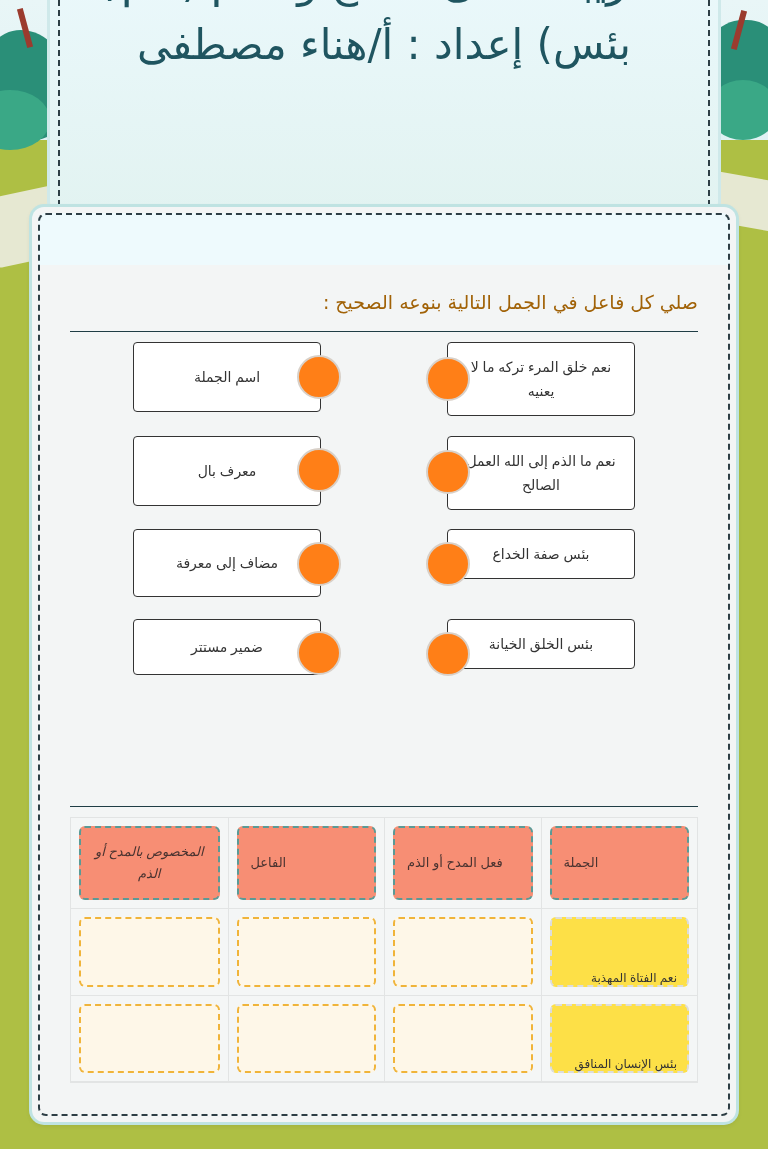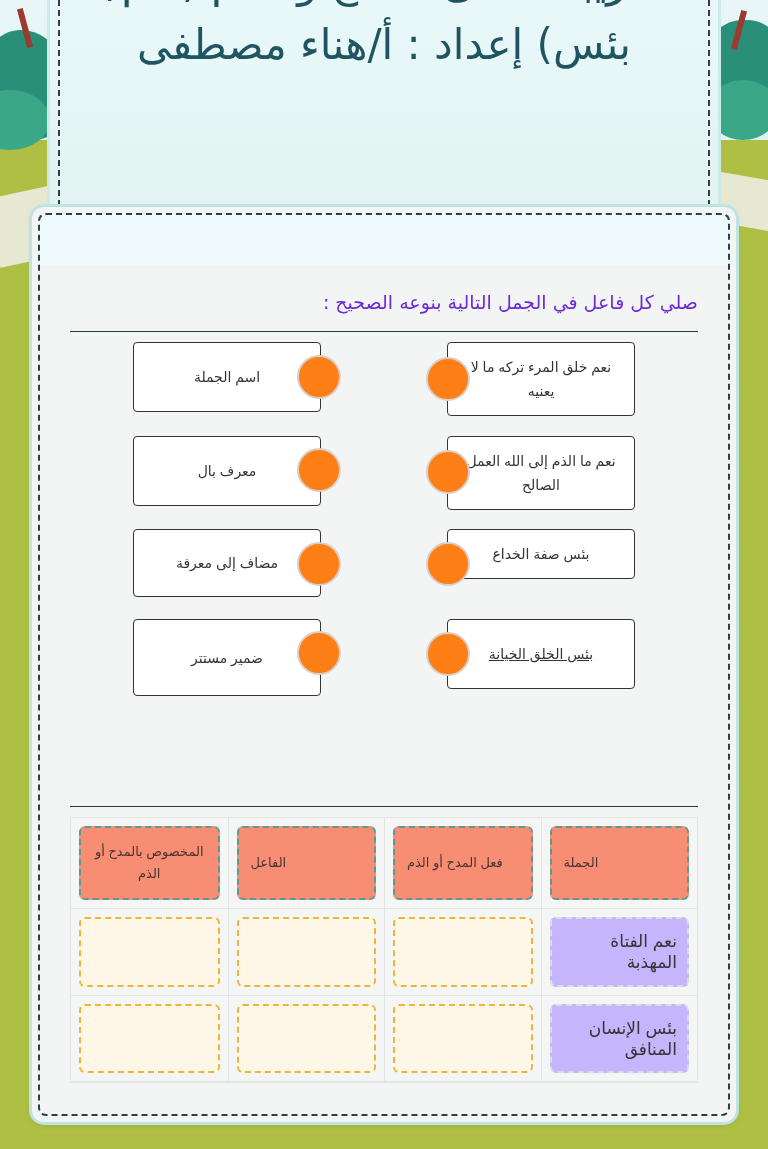--- a/index.html
+++ b/index.html
@@ -76,21 +76,21 @@
     position: absolute; left: 6px; right: 6px; top: 6px; height: 52px;
     background: #eefafd; border-radius: 8px 8px 0 0;
   }
   .main-inner {
     position: absolute; left: 6px; top: 6px; right: 6px; bottom: 6px;
     border: 2px dashed #2d3e45; border-radius: 8px;
   }
 
   .section-title {
     position: absolute; right: 38px; left: 38px;
-    font-size: 19px; color: #6d28d9; text-align: right;
+    font-size: 19px; color: #a16207; text-align: right;
     font-family: "DejaVu Sans", sans-serif;
   }
   .section-rule {
     position: absolute; left: 38px; right: 38px; height: 1px; background: #1f3d45;
   }
 
   
   .match-box {
     position: absolute; background: #fff; border: 1px solid #333;
     border-radius: 4px; font-size: 14px; color: #333;
@@ -113,26 +113,26 @@
     border-left: 1px solid #e2e4e4; border-bottom: 1px solid #e2e4e4;
     position: relative;
   }
   .grid-cell:nth-child(4n) { border-left: none; }
   .head-chip {
     position: absolute; left: 8px; right: 8px; top: 8px; bottom: 8px;
     background: #f78e74; border: 2px dashed #5a9a96; border-radius: 6px;
     display: flex; align-items: center; justify-content: flex-end;
     padding: 0 12px; font-size: 13px; color: #4a3330; line-height: 22px; text-align: right;
   }
-  .head-chip.center { justify-content: flex-start; text-align: center; }
+  .head-chip.center { justify-content: flex-start; text-align: center; font-style: italic; }
   .row-label {
     position: absolute; left: 8px; right: 8px; top: 8px; bottom: 8px;
-    background: #c4b5fd; border: 2px dashed #dcdcdc; border-radius: 6px;
-    display: flex; align-items: center; padding: 0 10px;
-    font-size: 17px; color: #333;
+    background: #fde047; border: 2px dashed #dcdcdc; border-radius: 6px;
+    display: flex; align-items: flex-end; padding: 0 10px;
+    font-size: 12px; color: #333;
   }
   .drop-zone {
     position: absolute; left: 8px; right: 8px; top: 8px; bottom: 8px;
     background: #fef7e8; border: 2px dashed #f0b43a; border-radius: 6px;
   }
 </style>
 </head>
 <body>
 
 <div class="bg-sky"></div>
@@ -166,41 +166,41 @@
   <div class="match-box" style="left:415px; top:229px; width:188px; height:74px;">
     <span>نعم ما الذم إلى الله العمل الصالح</span>
   </div>
   <div class="match-dot" style="left:394px; top:243px;"></div>
 
   <div class="match-box" style="left:415px; top:322px; width:188px; height:50px;">
     <span>بئس صفة الخداع</span>
   </div>
   <div class="match-dot" style="left:394px; top:335px;"></div>
 
-  <div class="match-box" style="left:415px; top:412px; width:188px; height:70px;text-decoration:underline;">
+  <div class="match-box" style="left:415px; top:412px; width:188px; height:50px;">
     <span>بئس الخلق الخيانة</span>
   </div>
   <div class="match-dot" style="left:394px; top:425px;"></div>
 
   <div class="match-box" style="left:101px; top:135px; width:188px; height:70px;">
     <span>اسم الجملة</span>
   </div>
   <div class="match-dot" style="left:265px; top:148px;"></div>
 
   <div class="match-box" style="left:101px; top:229px; width:188px; height:70px;">
     <span>معرف بال</span>
   </div>
   <div class="match-dot" style="left:265px; top:241px;"></div>
 
   <div class="match-box" style="left:101px; top:322px; width:188px; height:68px;">
     <span>مضاف إلى معرفة</span>
   </div>
   <div class="match-dot" style="left:265px; top:335px;"></div>
 
-  <div class="match-box" style="left:101px; top:412px; width:188px; height:77px;">
+  <div class="match-box" style="left:101px; top:412px; width:188px; height:56px;">
     <span>ضمير مستتر</span>
   </div>
   <div class="match-dot" style="left:265px; top:424px;"></div>
 
   <div class="section-rule" style="top:599px;"></div>
 
   <div class="grid-table">
 
     <div class="grid-cell">
       <div class="head-chip">

